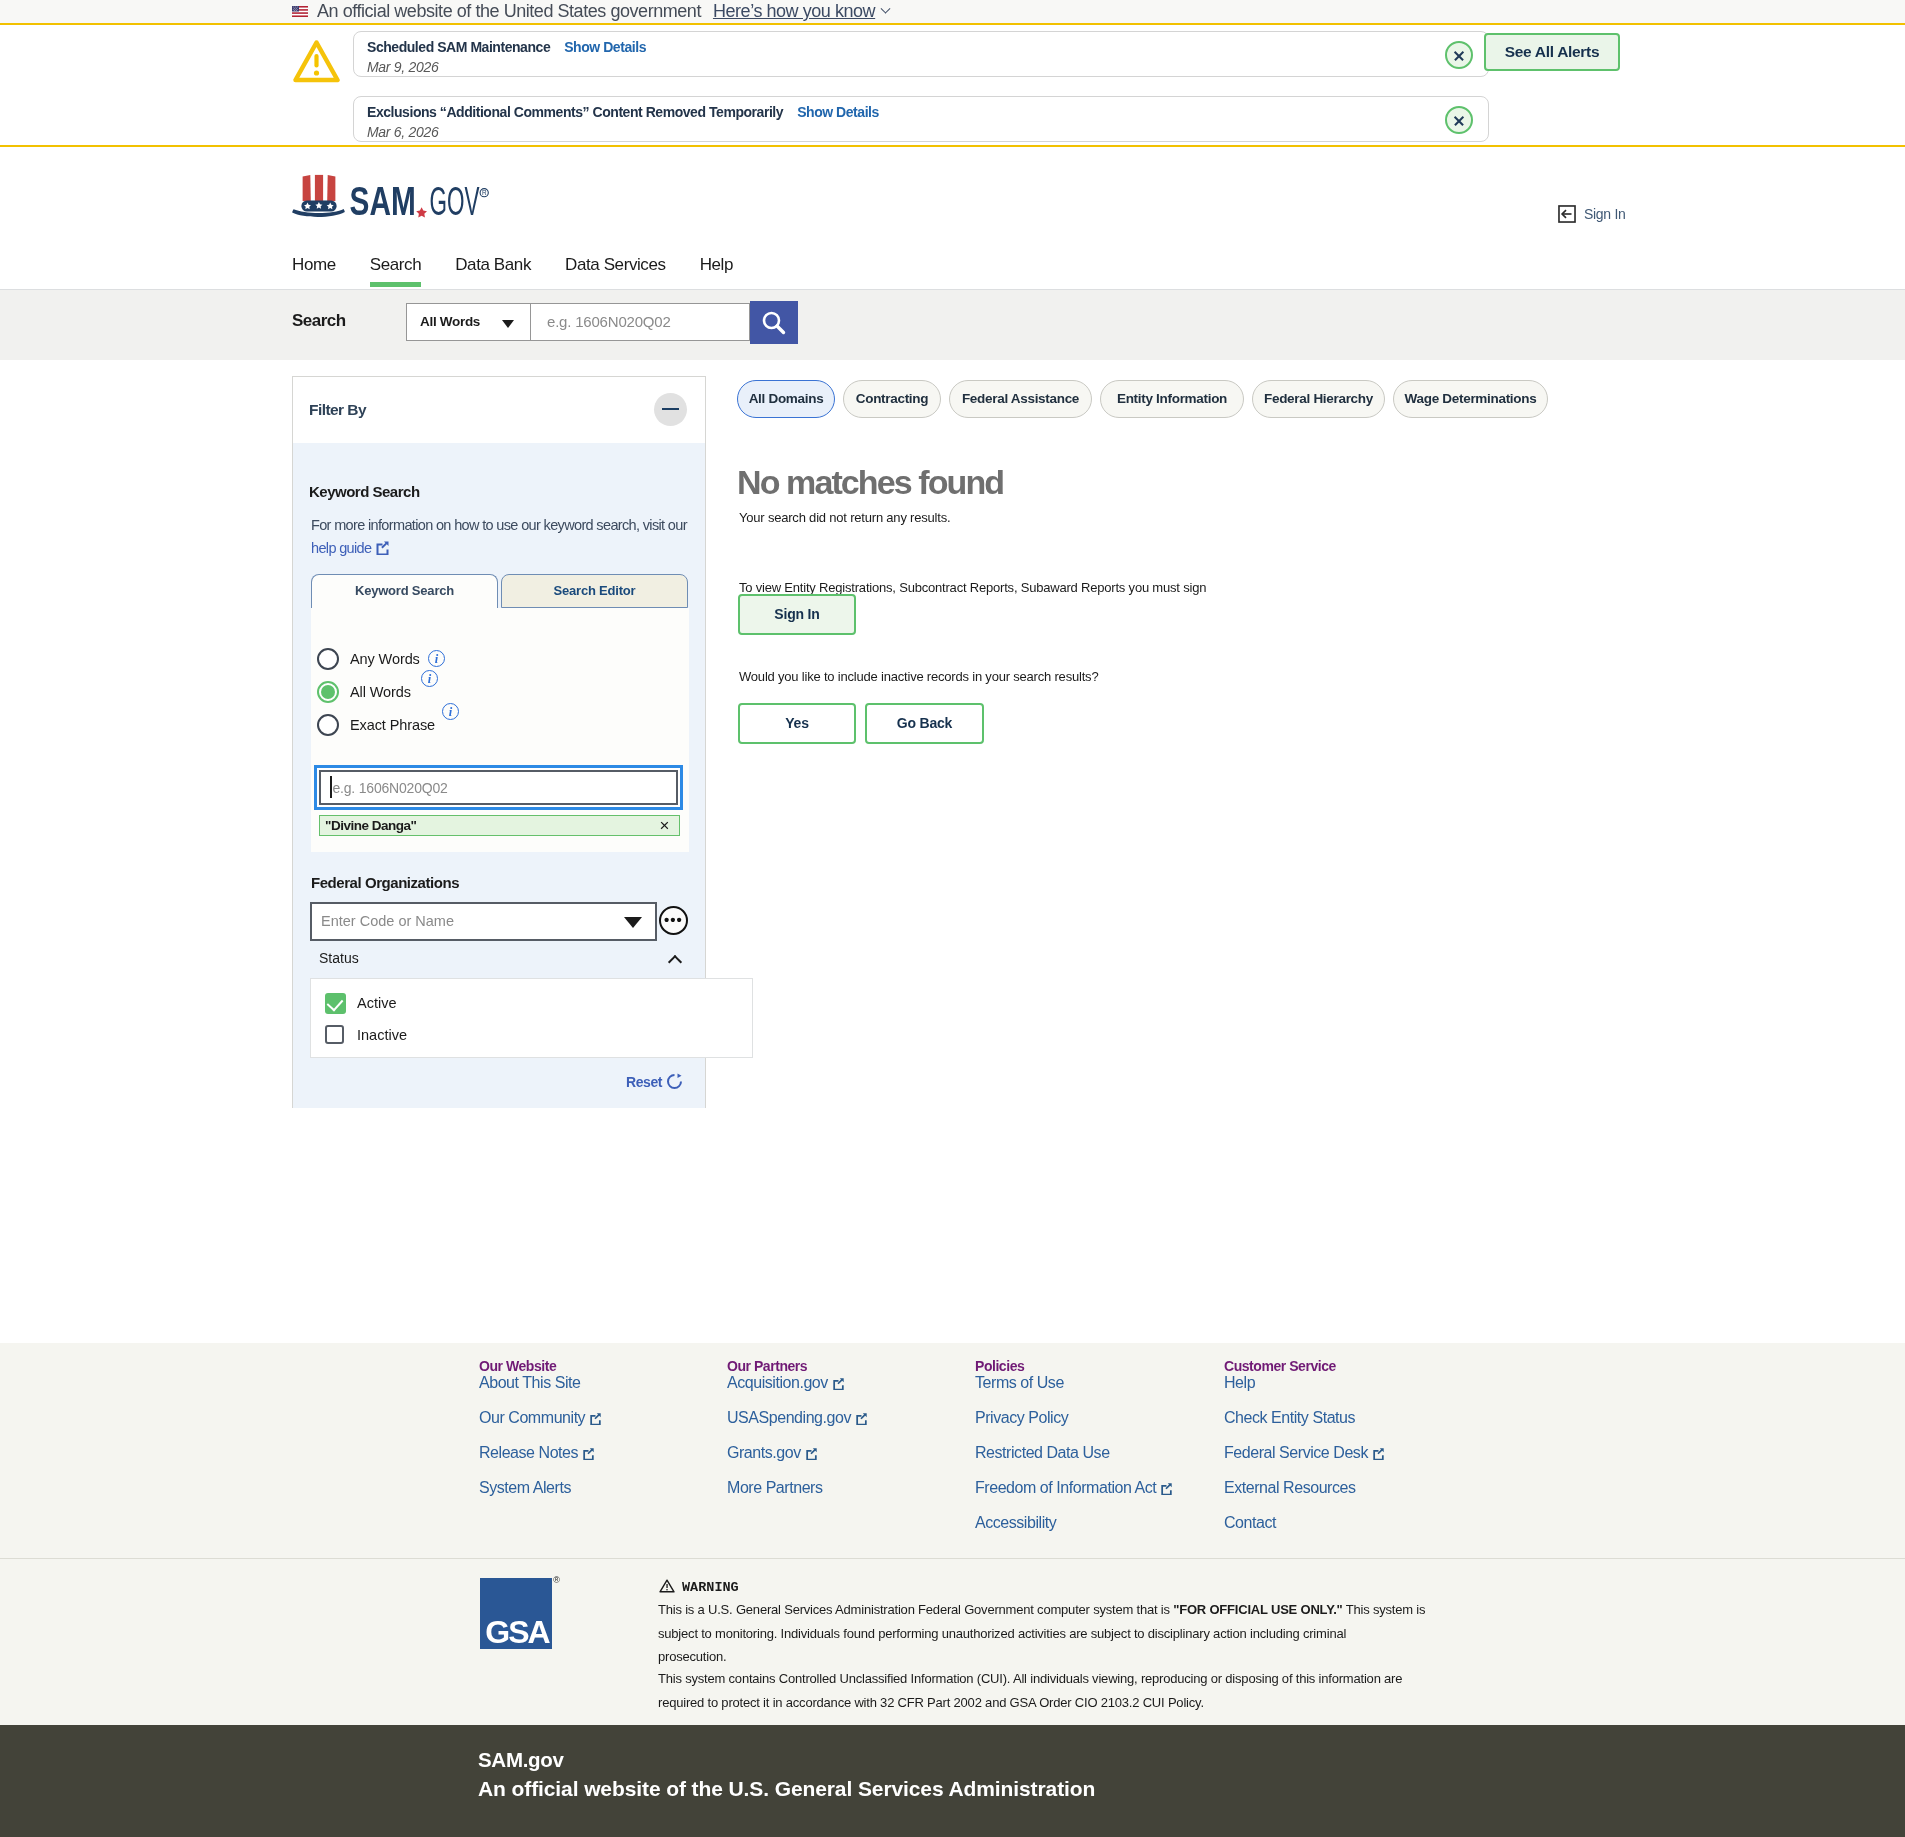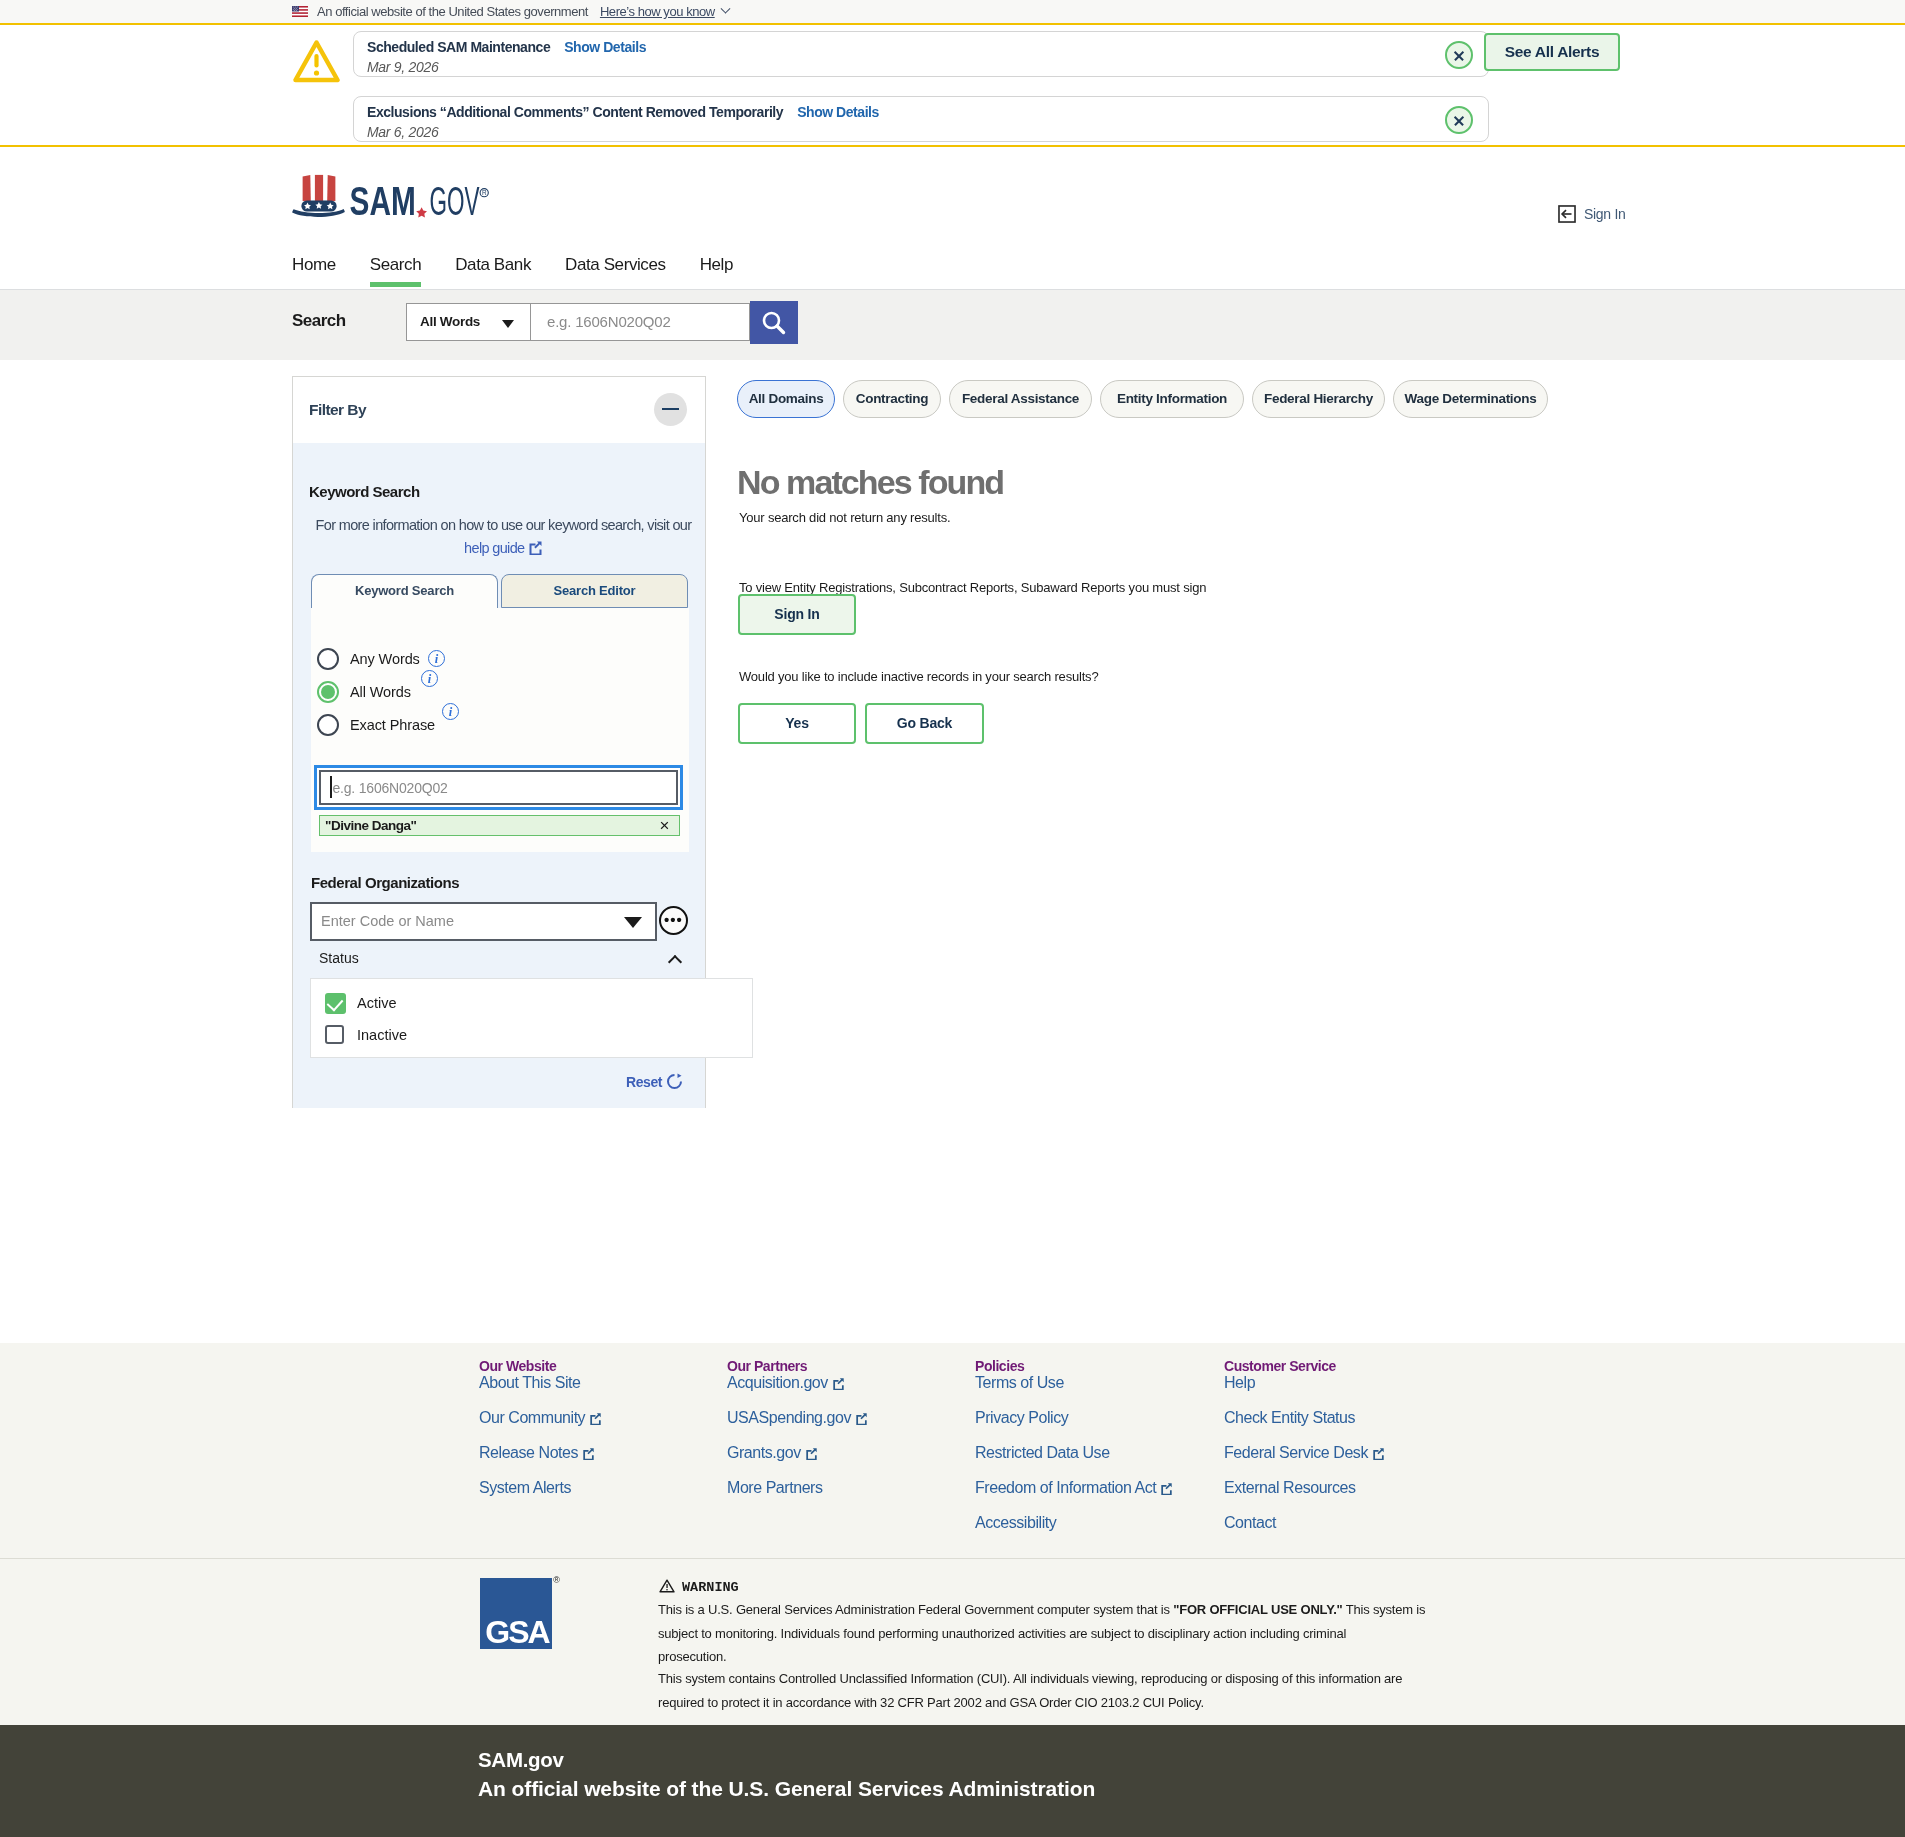--- a/index.html
+++ b/index.html
@@ -1,20 +1,20 @@
 <!DOCTYPE html>
 <html lang="en"><head>
 <meta charset="utf-8">
 <title>Search | SAM.gov</title>
 <style>
 * { margin:0; padding:0; box-sizing:border-box; }
 html,body { width:1905px; background:#fff; font-family:"Liberation Sans", sans-serif; color:#1b1b1b; }
 
 
-.govbanner { position:relative; height:25px; background:#f8f8f6; border-bottom:2px solid #f2c100; font-size:13px; letter-spacing:-0.45px; color:#454c57; }
+.govbanner { position:relative; height:25px; background:#f8f8f6; border-bottom:2px solid #f2c100; font-size:18px; letter-spacing:-0.45px; color:#454c57; }
 .govbanner .inner { position:absolute; left:292px; top:0; height:23px; display:flex; align-items:center; }
 .govbanner .flag { margin-right:9px; }
 .hhyk { color:#3c4a63; text-decoration:underline; margin-left:12px; }
 .chev { display:inline-block; width:7px; height:7px; border-right:1.7px solid #3c4a63; border-bottom:1.7px solid #3c4a63; transform:rotate(45deg) translate(-2px,-2px); margin-left:7px; }
 
 
 .alerts { position:relative; height:122px; background:#fff; border-bottom:2px solid #f2c100; }
 .warnicon { position:absolute; left:293px; top:14px; }
 .alertbox { position:absolute; left:353px; width:1136px; height:46px; border:1px solid #d4d4d4; border-radius:8px; background:#fff; }
 .alertbox .title { position:absolute; left:13px; top:7px; font-size:14px; letter-spacing:-0.45px; font-weight:bold; color:#23344a; }
@@ -52,21 +52,21 @@
 .main { position:relative; height:983px; background:#fff; }
 
 
 .panel { position:absolute; left:292px; top:16px; width:414px; height:732px; border:1px solid #d6d6d3; background:#fff; }
 .panel .hd { position:relative; height:66px;text-align:right; }
 .panel .hd .t { position:absolute; left:16px; top:24px; font-size:15.5px; letter-spacing:-0.55px; font-weight:bold; color:#2e4257; }
 .minusbtn { position:absolute; left:361px; top:16px; width:33px; height:33px; border-radius:50%; background:#e1e1e1; }
 .minusbtn:after { content:""; position:absolute; left:8px; top:15px; width:17px; height:2.4px; background:#1c3e63; }
 .panel .bd { position:relative; height:665px; background:#edf3fa; }
 .kwh { position:absolute; left:16px; top:40px; font-size:15px; letter-spacing:-0.5px; font-weight:bold; color:#1b1b1b; }
-.kwp { position:absolute; left:18px; top:71px; width:385px; font-size:14.5px; letter-spacing:-0.65px; line-height:23px; color:#3c4a5e;text-align:center; }
+.kwp { position:absolute; left:18px; top:71px; width:385px; font-size:14.5px; letter-spacing:-0.65px; line-height:23px; color:#3c4a5e; }
 .kwp a { color:#3d5fb8; text-decoration:none; }
 .extlink { display:inline-block; vertical-align:-2px; }
 .tabs { position:absolute; left:18px; top:131px; width:378px; height:34px; }
 .tab { position:absolute; top:0; height:34px; width:187px; border:1px solid #6f8db4; border-radius:8px 8px 0 0; font-size:13px; letter-spacing:-0.2px; font-weight:bold; text-align:center; line-height:32px; }
 .tab.on { left:0; background:#fdfdfb; border-bottom:none; color:#374a61; height:35px; }
 .tab.off { left:190px; background:#f1efe2; color:#1a4a7c; }
 .tabbody { position:absolute; left:18px; top:165px; width:378px; height:244px; background:#fdfdfb; border-top:1px solid #fdfdfb; }
 .radio { position:absolute; width:22px; height:22px; border-radius:50%; background:#fff; border:2.5px solid #3d4551; }
 .radio.sel { border:2.5px solid #5ec16c; }
 .radio.sel:after { content:""; position:absolute; left:1.5px; top:1.5px; width:14px; height:14px; border-radius:50%; background:#5ec16c; }

